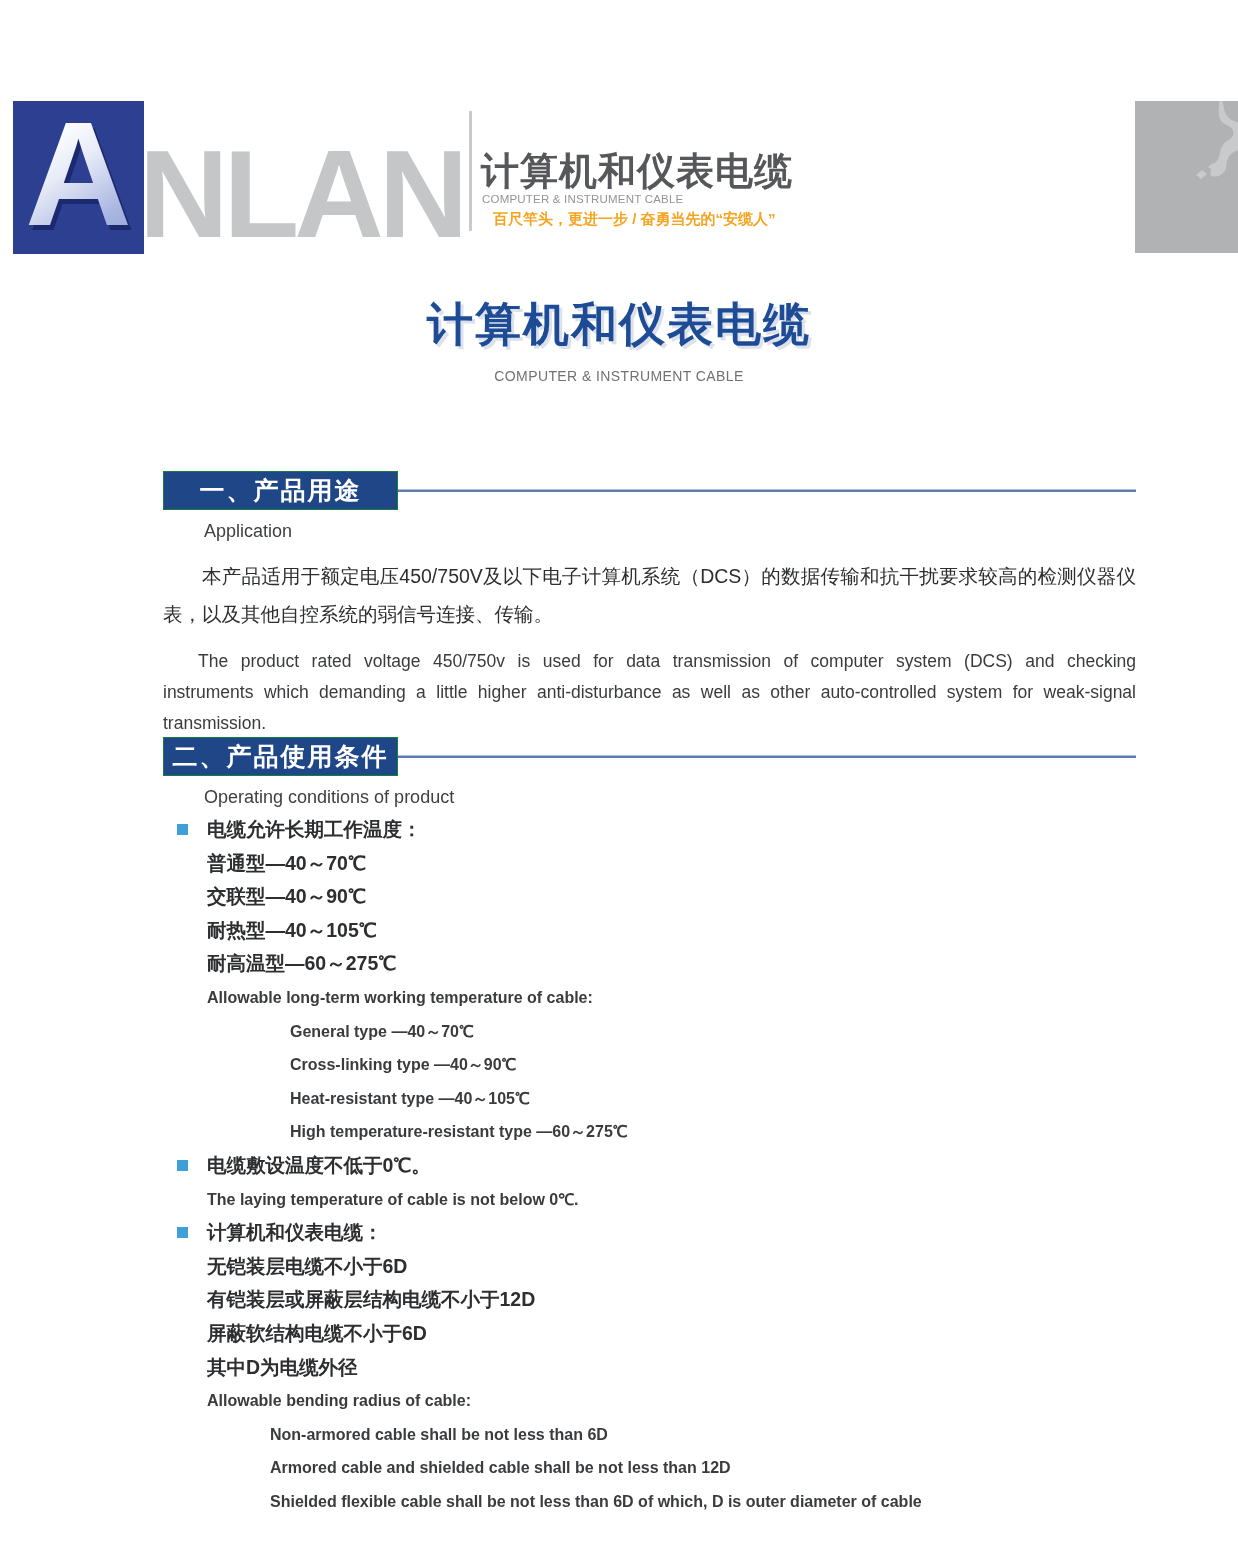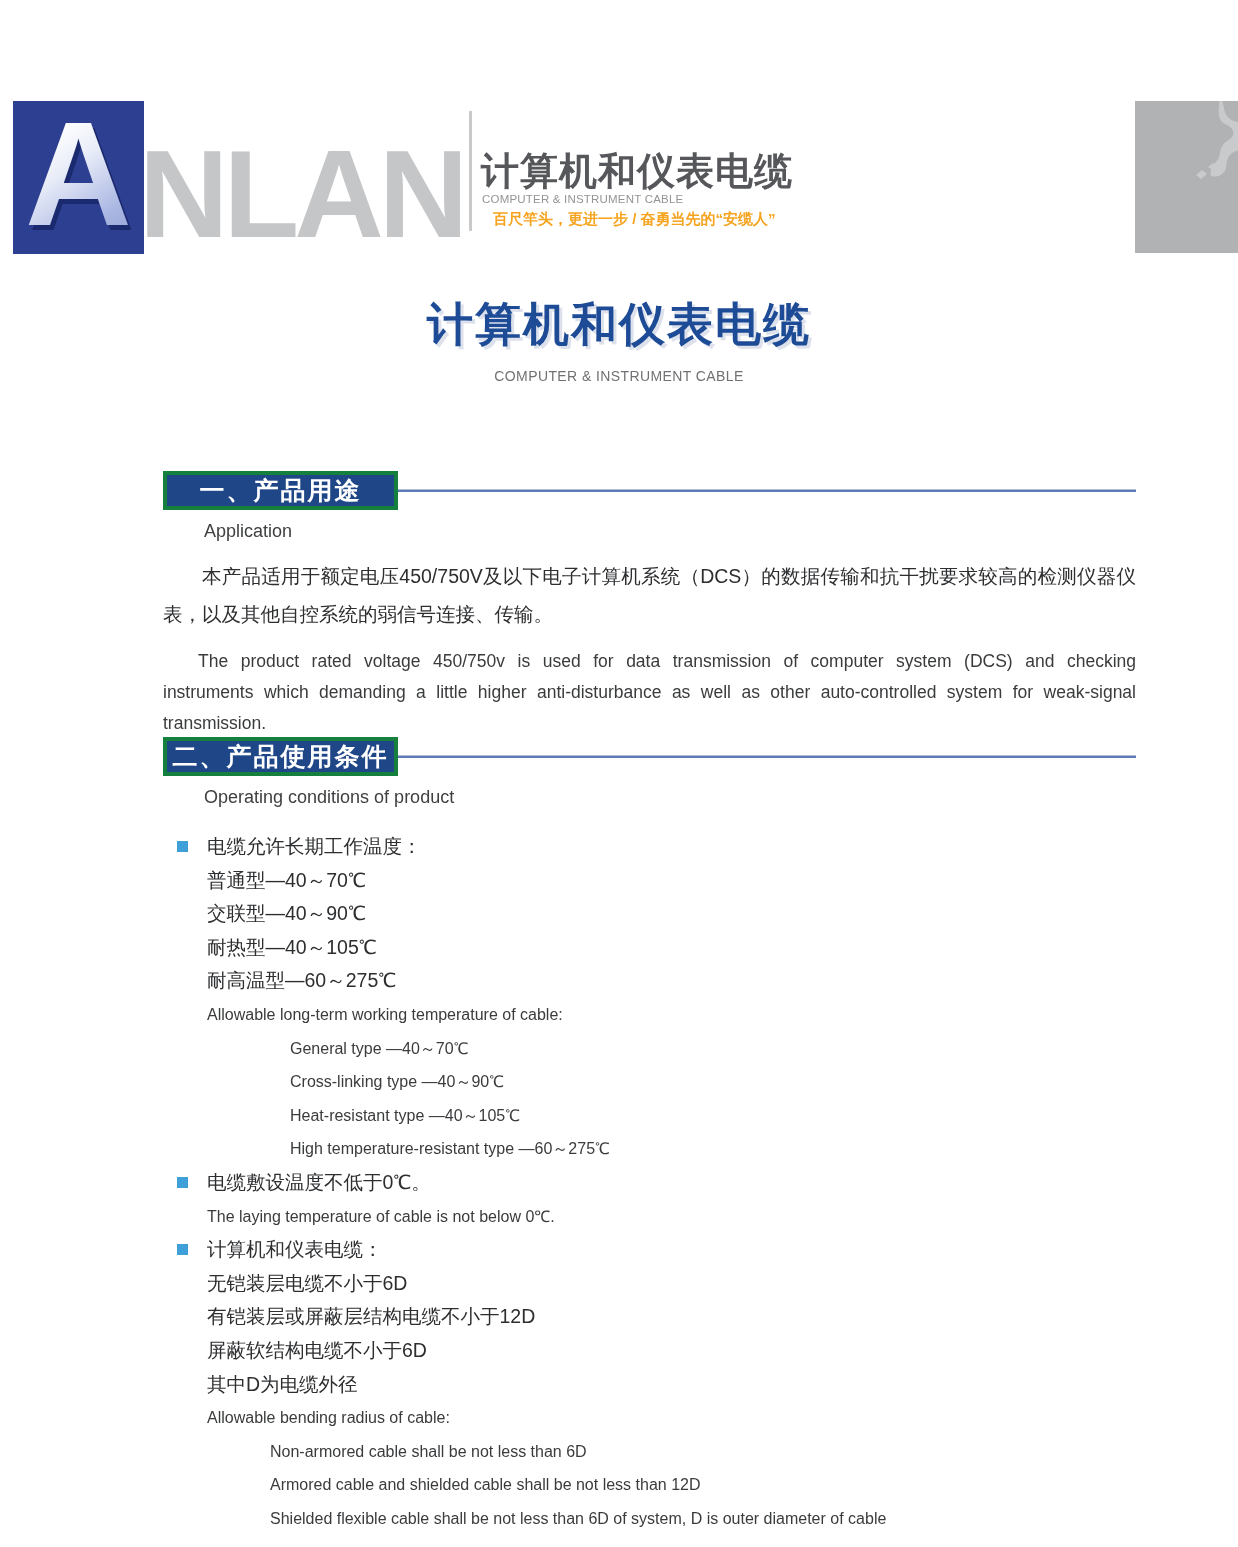--- a/index.html
+++ b/index.html
@@ -29,33 +29,33 @@
   .doc-title { position:absolute; left:19px; top:294px; width:1200px; text-align:center; }
   .doc-title-cn { font-size:46px; font-weight:700; letter-spacing:2px; color:#1d4b96;
                   text-shadow:3px 3px 0 #dde1ec; }
   .doc-title-en { margin-top:12px; font-size:14px; letter-spacing:.4px; color:#707174; }
 
   
   .section { position:absolute; left:163px; width:973px; }
   .sec-1 { top:471px; }
   .sec-2 { top:737px; }
   .heading-row { display:flex; align-items:center; }
-  .heading-box { width:235px; height:39px; background:#1f4787; border:4px solid #15803d;
+  .heading-box { width:235px; height:39px; background:#1f4787; border:1px solid #15803d;
                  display:flex; align-items:center; justify-content:center;
                  font-size:25px; font-weight:700; letter-spacing:2px; color:#ffffff; flex:none; }
   .heading-rule { flex:1; height:0; border-top:1px solid #aebbdc; border-bottom:2px solid #5d7bb4; }
   .heading-en { margin-top:8px; margin-left:41px; font-size:18px; color:#3f4042; line-height:26px; }
 
   .p-cn { margin-top:13px; font-size:19.5px; line-height:38px; color:#2d2e30;
           text-align:justify; text-indent:2em; }
   .p-en { margin-top:13px; font-size:17.5px; line-height:31px; color:#3a3b3d;
           text-align:justify; text-indent:2em; word-spacing:1.5px; }
 
   
-  .rows { margin-top:20px; }
+  .rows { margin-top:3px;font-weight:bold; }
   .row { position:relative; padding-left:44px; line-height:33.6px; font-size:19.5px;
          color:#2d2e30; white-space:nowrap; }
   .row.en { font-size:16px; color:#3a3b3d; }
   .row.indent-a { padding-left:127px; }
   .row.indent-b { padding-left:107px; }
   .row .sq { position:absolute; left:14px; top:11px; width:11px; height:11px; background:#3f9fd8; }
 </style>
 </head>
 <body>
 
@@ -113,17 +113,17 @@
       <div class="row"><span class="sq"></span><span>电缆敷设温度不低于0℃。</span></div>
       <div class="row en"><span>The laying temperature of cable is not below 0℃.</span></div>
       <div class="row"><span class="sq"></span><span>计算机和仪表电缆：</span></div>
       <div class="row"><span>无铠装层电缆不小于6D</span></div>
       <div class="row"><span>有铠装层或屏蔽层结构电缆不小于12D</span></div>
       <div class="row"><span>屏蔽软结构电缆不小于6D</span></div>
       <div class="row"><span>其中D为电缆外径</span></div>
       <div class="row en"><span>Allowable bending radius of cable:</span></div>
       <div class="row en indent-b"><span>Non-armored cable shall be not less than 6D</span></div>
       <div class="row en indent-b"><span>Armored cable and shielded cable shall be not less than 12D</span></div>
-      <div class="row en indent-b"><span>Shielded flexible cable shall be not less than 6D of system, D is outer diameter of cable</span></div>
+      <div class="row en indent-b"><span>Shielded flexible cable shall be not less than 6D of which, D is outer diameter of cable</span></div>
     </div>
   </div>
 
 </div>
 
 </body></html>

